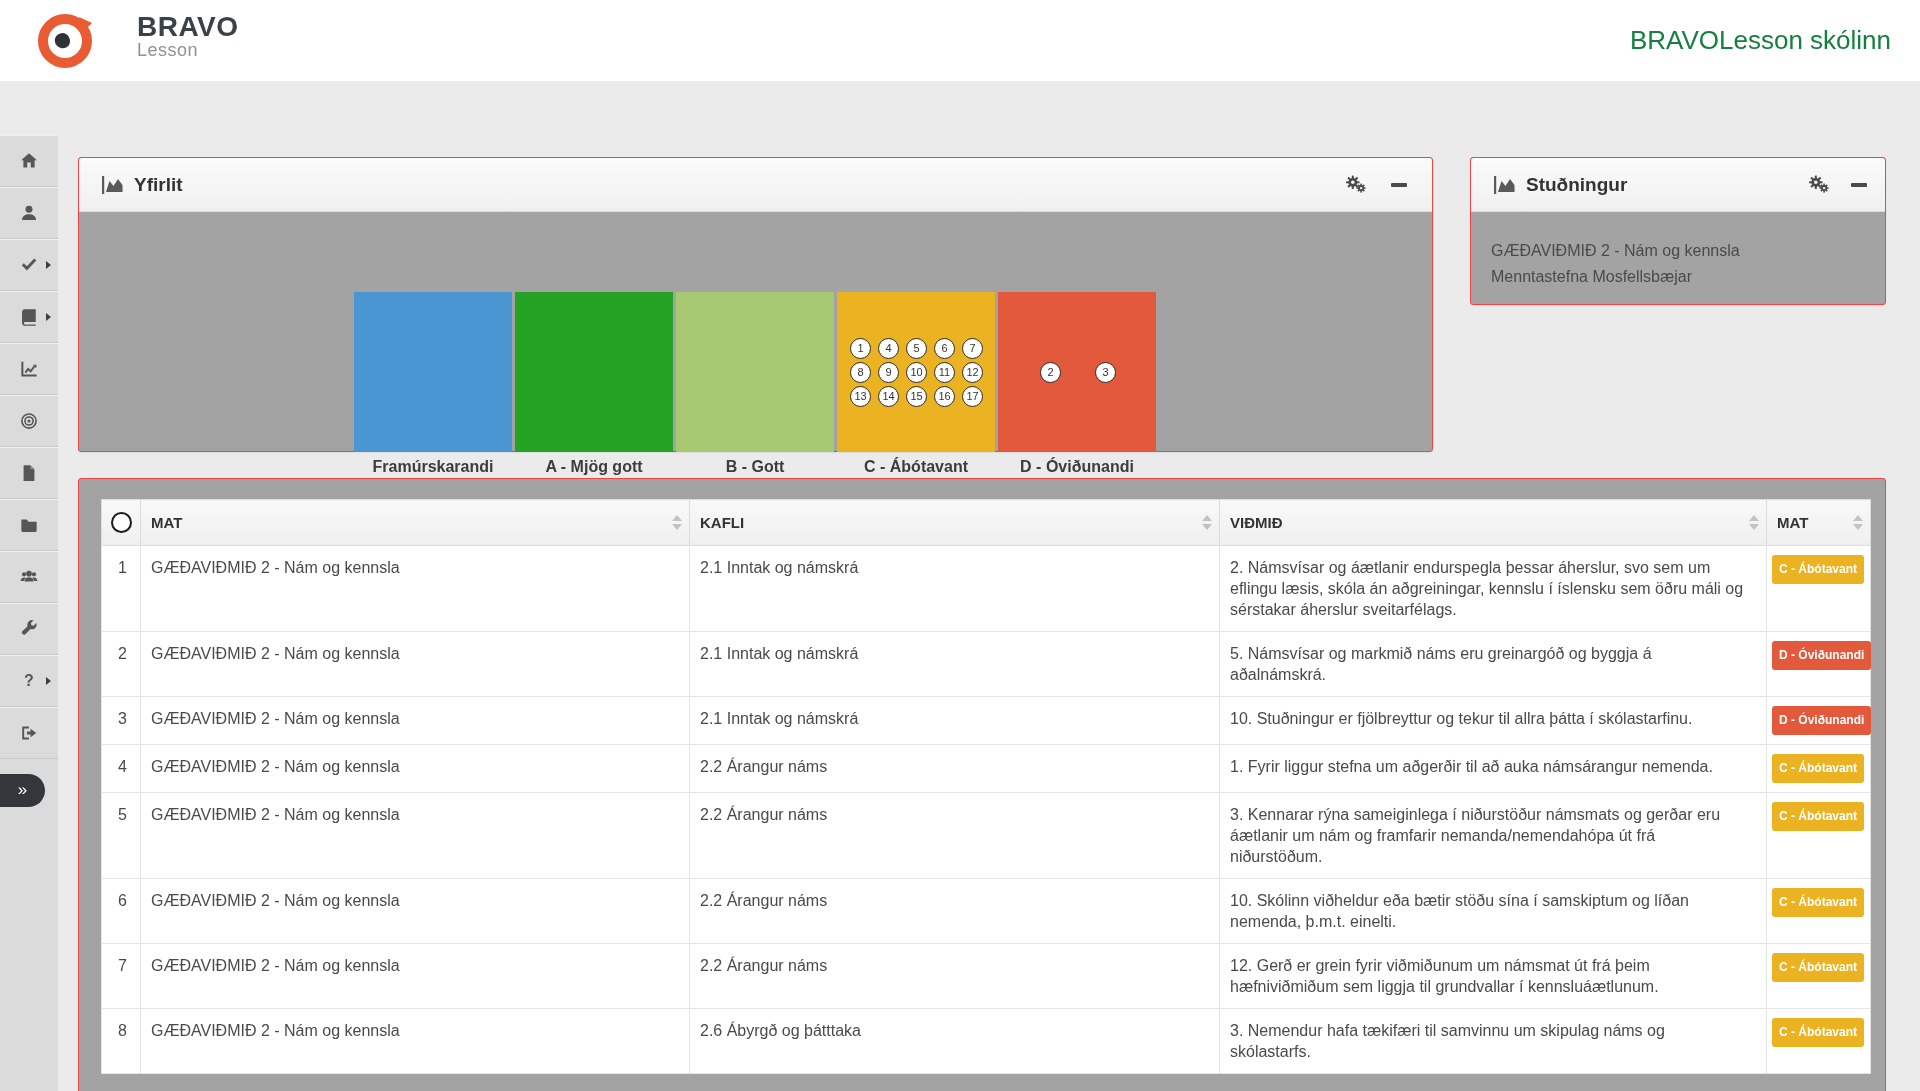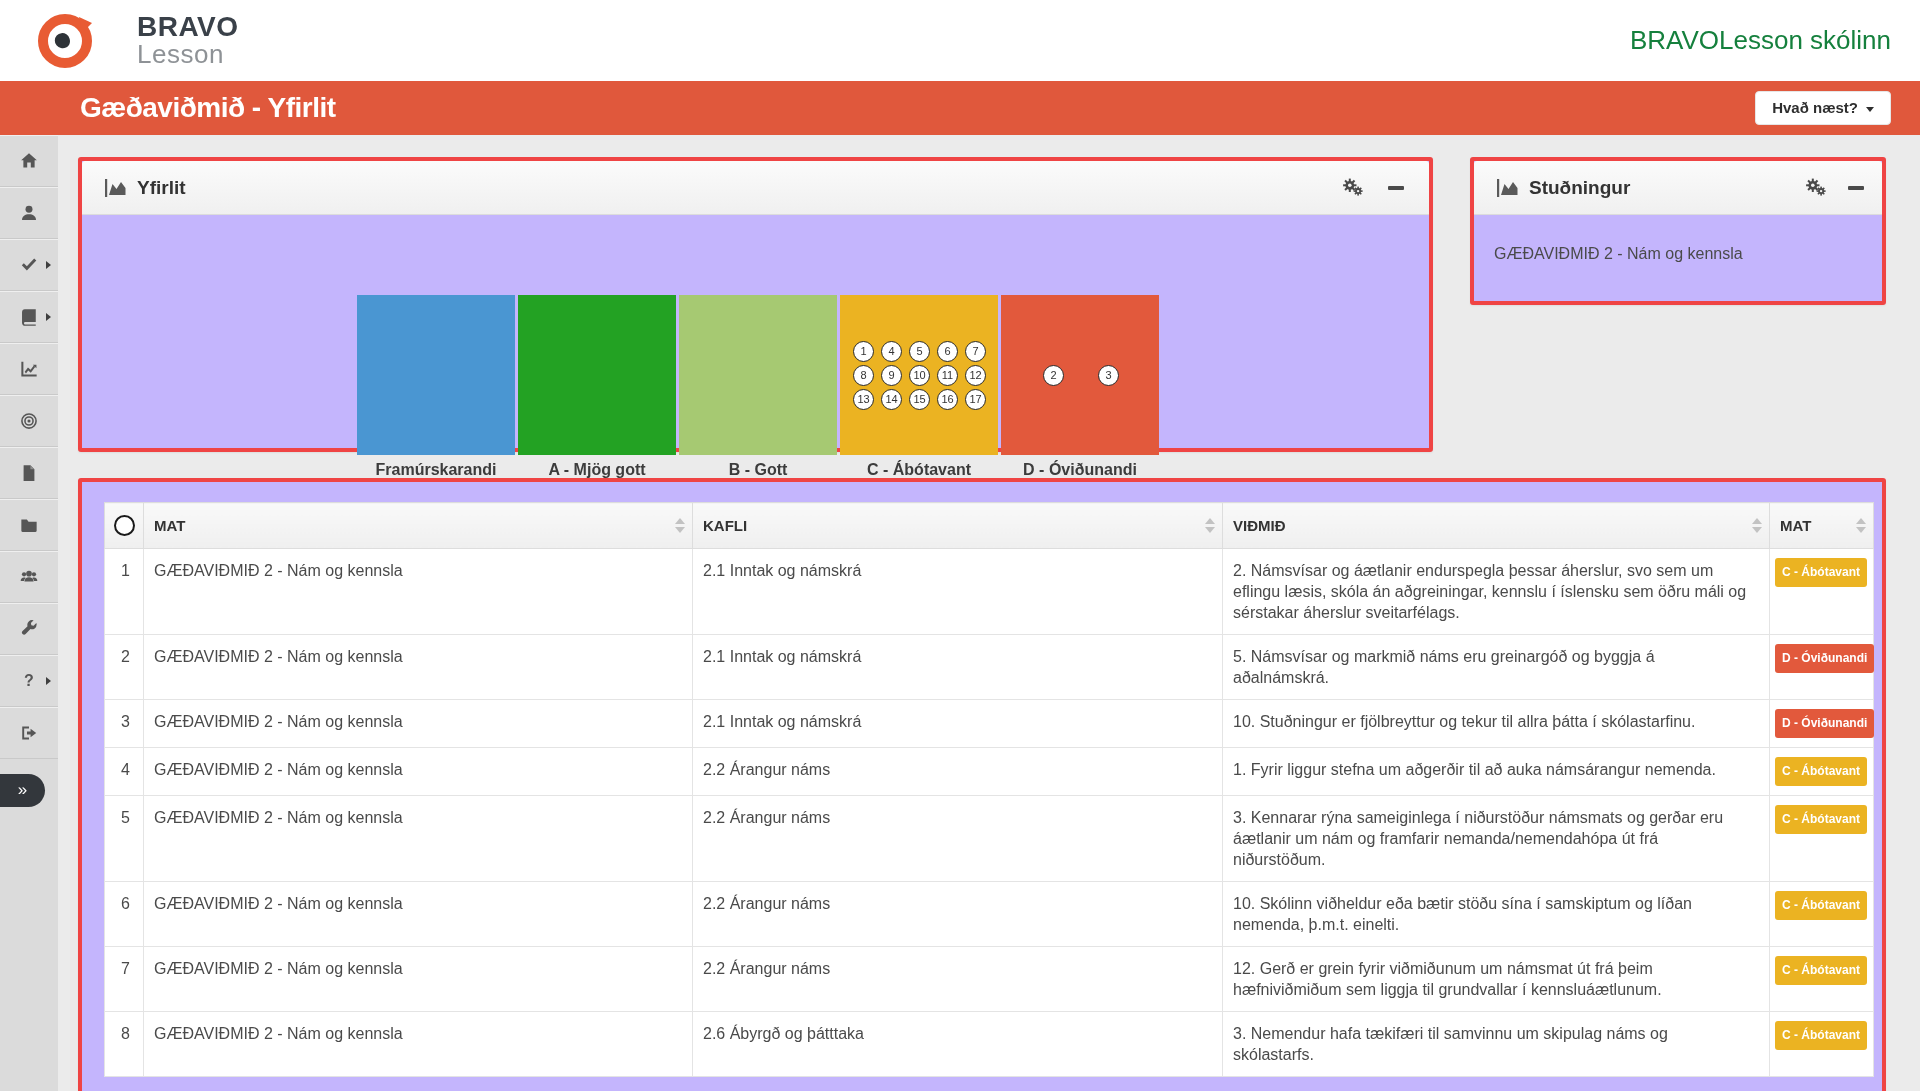--- a/index.html
+++ b/index.html
@@ -5,39 +5,39 @@
   * { margin:0; padding:0; box-sizing:border-box; }
   html,body { width:1920px; height:1091px; overflow:hidden; }
   body { font-family:"Liberation Sans","DejaVu Sans",sans-serif; background:#EBEBEB; }
   .stage { position:relative; width:1920px; height:1091px; background:#EBEBEB; overflow:hidden; }
 
   
   .top-header { position:absolute; left:0; top:0; width:1920px; height:81px; background:#FFFFFF; }
   .logo { position:absolute; left:37px; top:13px; width:56px; height:56px; }
   .logo-text { position:absolute; left:137px; top:12px; line-height:1.05; }
   .logo-primary { font-size:28px; font-weight:bold; color:#3A4149; letter-spacing:.5px; }
-  .logo-secondary { font-size:26px; color:#8E9296; letter-spacing:.5px; }
+  .logo-secondary { font-size:18px; color:#8E9296; letter-spacing:.5px; }
   .school-name { position:absolute; right:29px; top:0; height:81px; line-height:81px; font-size:26px; color:#15803d; }
 
   
   .title-bar { position:absolute; left:0; top:81px; width:1920px; height:54px; background:#E0583C; }
   .page-title { position:absolute; left:80px; top:0; height:54px; line-height:54px; color:#FFFFFF; font-size:28px; font-weight:bold; letter-spacing:-0.5px; }
   .next-btn { position:absolute; right:29px; top:10px; height:34px; padding:0 16px; background:#FFFFFF; border:1px solid #E6E6E6; border-radius:4px; font-size:15px; font-weight:bold; color:#2E2E2E; line-height:32px; cursor:pointer; }
   .next-btn .caret { display:inline-block; width:0; height:0; border-left:4px solid transparent; border-right:4px solid transparent; border-top:5px solid #2E2E2E; margin-left:8px; vertical-align:middle; }
 
   
   .sidebar { position:absolute; left:0; top:135px; width:58px; height:956px; background:#DBDBDB; }
   .side-item { position:relative; width:58px; height:52px; border-bottom:1px solid #C9C9C9; border-top:1px solid rgba(255,255,255,.55); cursor:pointer; display:flex; align-items:center; justify-content:center; }
   .side-item svg { display:block; }
   .side-item .caret-r { position:absolute; right:7px; top:50%; margin-top:-4px; }
   .side-help { font-size:16px; font-weight:bold; color:#565656; }
   .side-toggle { position:absolute; left:0; top:639px; width:45px; height:33px; background:#33373C; border-radius:0 17px 17px 0; color:#FFFFFF; font-size:17px; line-height:32px; text-align:center; cursor:pointer; }
 
   
-  .panel { position:absolute; background:#c4b5fd; border:4px solid #ef4444; border-radius:3px; box-shadow:0 1px 2px rgba(0,0,0,.06); }
+  .panel { position:absolute; background:#a3a3a3; border:1px solid #ef4444; border-radius:3px; box-shadow:0 1px 2px rgba(0,0,0,.06); }
   .panel-header { position:relative; height:54px; background:linear-gradient(#FBFBFB,#F0F0F0); border-bottom:1px solid #DCDCDC; border-radius:3px 3px 0 0; }
   .panel-title { position:absolute; left:55px; top:0; height:54px; line-height:54px; font-size:19px; font-weight:bold; color:#333333; }
   .panel-chart-icon { position:absolute; left:22px; top:17px; }
   .hdr-gears { position:absolute; top:17px; cursor:pointer; }
   .hdr-minus { position:absolute; top:25px; width:16px; height:4px; background:#4A4A4A; border-radius:1px; cursor:pointer; }
 
   .panel-overview { left:78px; top:157px; width:1355px; height:295px; }
   .panel-overview .hdr-gears { right:66px; }
   .panel-overview .hdr-minus { right:25px; }
 
@@ -84,24 +84,20 @@
       <path d="M42 4 L55 10 L45 20 Z" fill="#E85B33"></path>
       <path d="M24 35 a7.5 7.5 0 1 1 8.5-9.5 c1.5 4-0.5 8-3.5 9 a7.5 7.5 0 0 1-5 .5 Z" fill="#2E3338"></path>
     </svg>
     <div class="logo-text">
       <div class="logo-primary">BRAVO</div>
       <div class="logo-secondary">Lesson</div>
     </div>
     <div class="school-name">BRAVOLesson skólinn</div>
   </div>
 
-  <div class="title-bar">
-    <div class="page-title">Gæðaviðmið - Yfirlit</div>
-    <div class="next-btn"><span>Hvað næst?</span><span class="caret"></span></div>
-  </div>
 
   <div class="sidebar" id="sidebar">
       <div class="side-item">
         <svg width="18" height="18" viewBox="0 0 16 16" fill="#565656">
           <path d="M8 1.2 15 7.3h-2v6.5h-3.4V9.4H6.4v4.4H3V7.3H1z"></path>
         </svg>
       </div>
       <div class="side-item">
         <svg width="18" height="18" viewBox="0 0 16 16" fill="#565656">
           <circle cx="8" cy="4.6" r="3.1"></circle>
@@ -273,20 +269,21 @@
              <circle cx="17.1" cy="13.1" r="3"></circle>
             </g>
         </g>
         <circle cx="8.8" cy="7.3" r="1.8" fill="#F5F5F5"></circle>
         <circle cx="17.1" cy="13.1" r="1.2" fill="#F5F5F5"></circle>
       </svg>
       <div class="hdr-minus"></div>
     </div>
     <div class="improve-body">
       <div>GÆÐAVIÐMIÐ 2 - Nám og kennsla</div>
+      <div>Menntastefna Mosfellsbæjar</div>
     </div>
   </div>
 
   <div class="panel panel-key">
     <div class="tbl-wrap">
       <table>
         <colgroup>
             <col class="c-num">
             <col class="c-mat">
             <col class="c-kafli">

